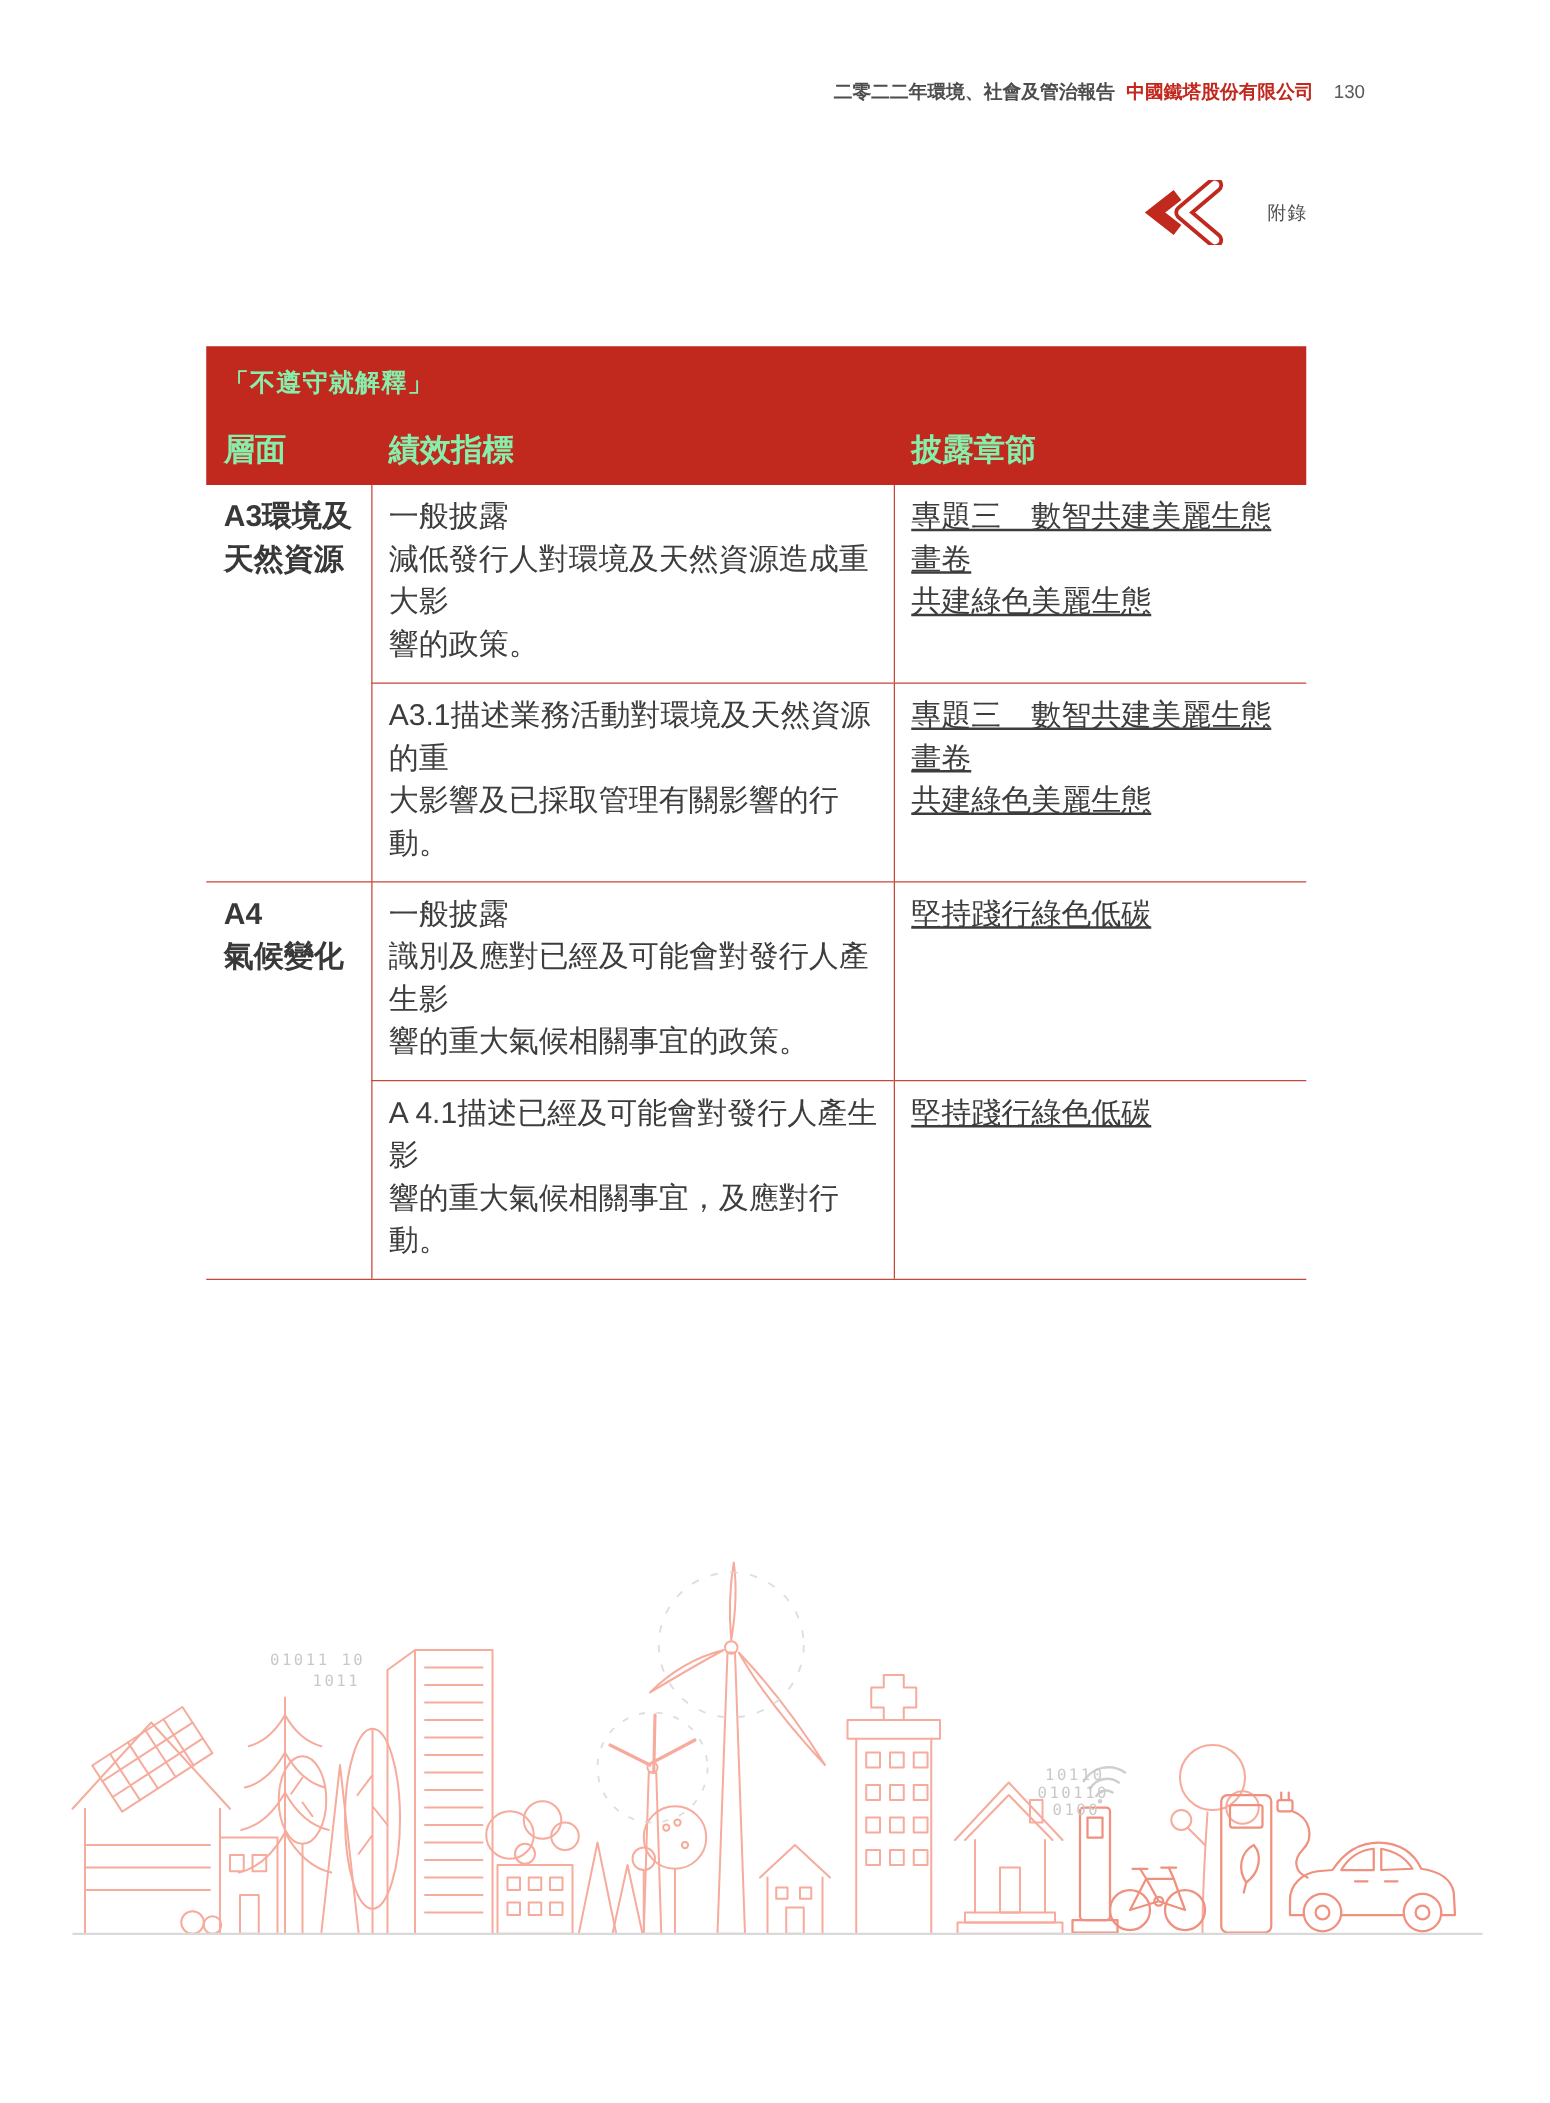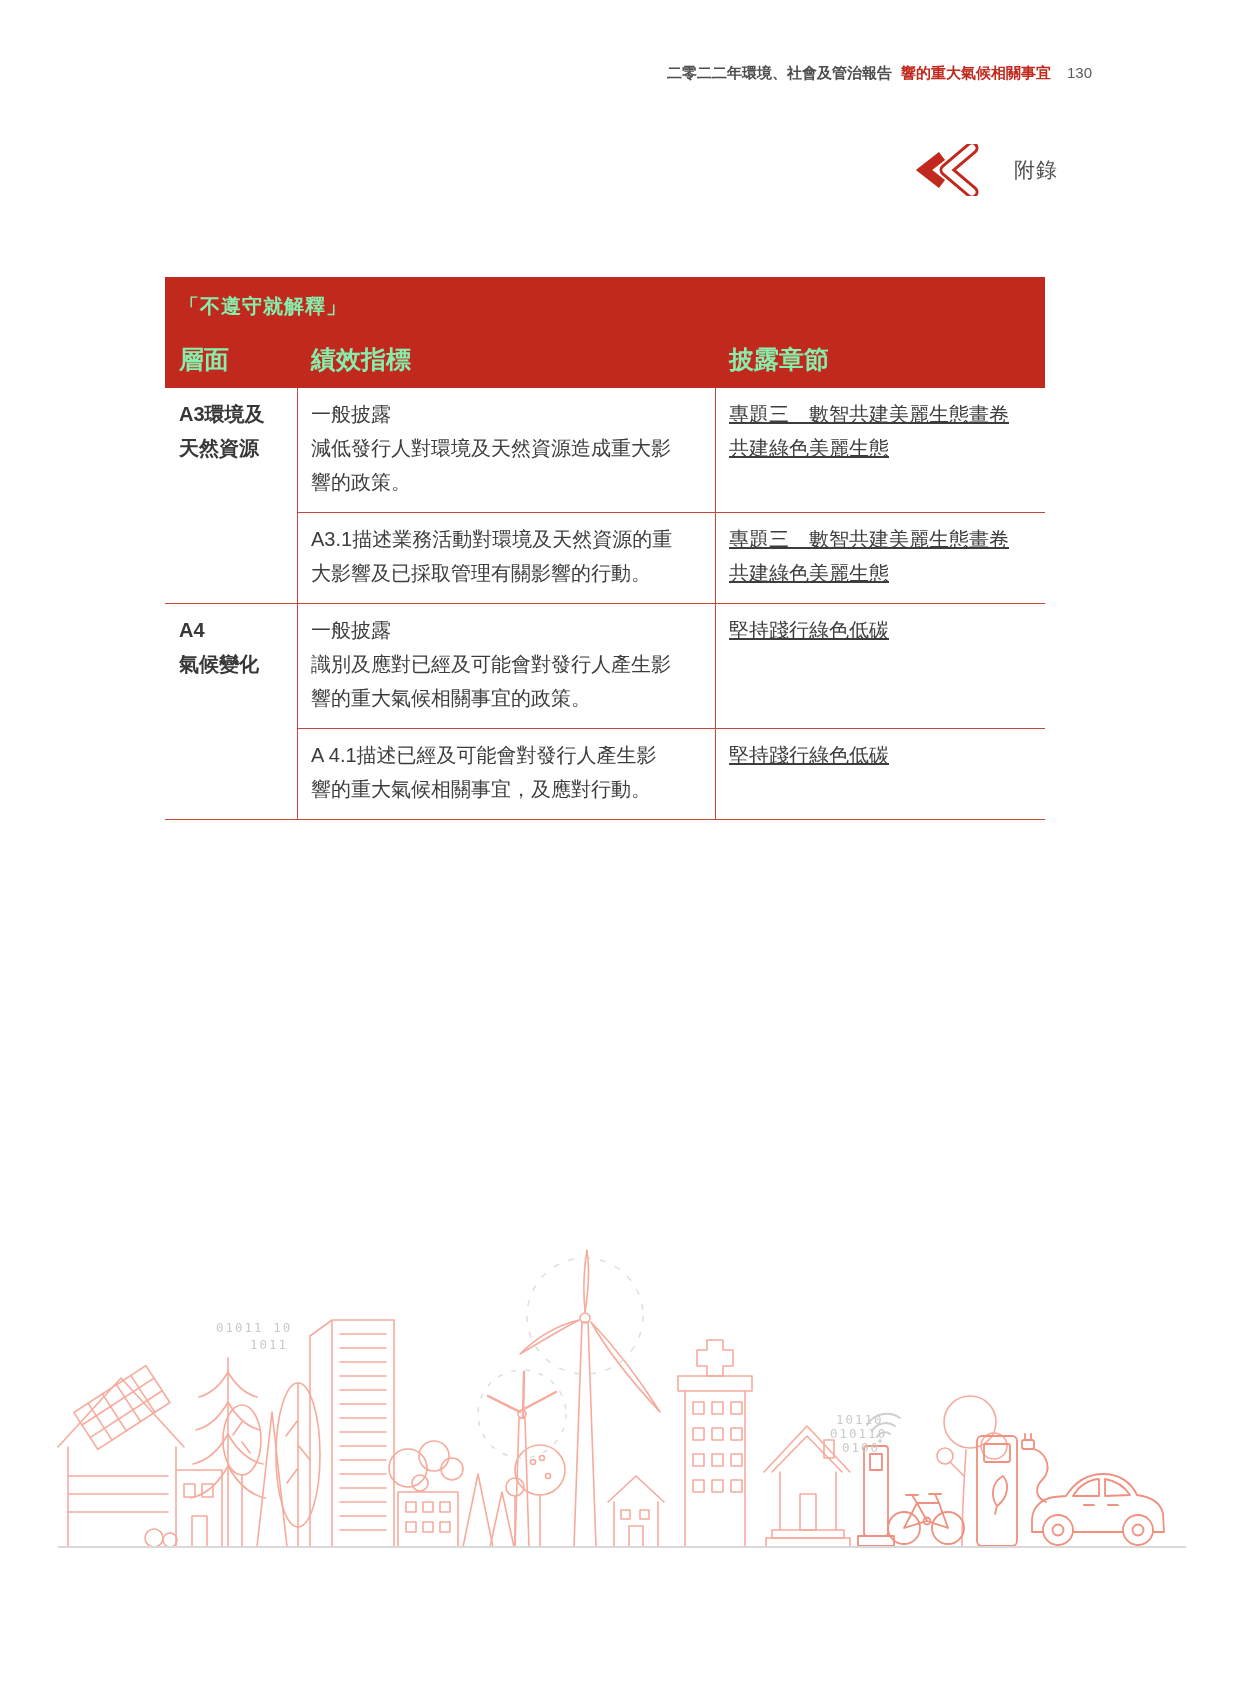--- a/index.html
+++ b/index.html
@@ -15,49 +15,49 @@
   .page{position:relative;width:1240px;height:1550px;background:#fff;overflow:hidden;}
 
   
   .doc-header{position:absolute;top:64px;right:148px;display:flex;align-items:baseline;font-size:15px;font-weight:bold;white-space:nowrap;}
   .report-title{color:#4d4d4d;}
   .company-name{color:var(--brand-red);margin-left:9px;}
   .page-number{color:#5a5a5a;font-weight:normal;margin-left:16px;}
 
   
   .appendix-marker{position:absolute;top:144px;left:910px;display:flex;align-items:center;gap:32px;}
-  .appendix-label{font-size:21px;color:#525252;letter-spacing:1px;}
+  .appendix-label{font-size:15px;color:#525252;letter-spacing:1px;}
 
   
   .comply-table{position:absolute;left:165px;top:277px;width:880px;}
   .thead{background:var(--brand-red);color:#86efac;padding:16px 0 12px 14px;}
   .table-title{font-size:20px;font-weight:bold;letter-spacing:1px;}
   .col-headers{display:grid;grid-template-columns:132px 418px 330px;margin-top:23px;font-size:25px;font-weight:bold;}
   .tbody{display:grid;grid-template-columns:132px 418px 330px;border-bottom:1px solid var(--line-red);}
-  .cell{font-size:20px;line-height:34px;color:var(--text-dark);white-space:pre-line;padding:9px 10px 13px 13px;}
+  .cell{font-size:24px;line-height:34px;color:var(--text-dark);white-space:pre-line;padding:9px 10px 13px 13px;}
   .aspect{font-weight:bold;color:#383838;padding-left:14px;}
   .kpi{grid-column:2;border-left:1px solid var(--line-red);}
   .disc{grid-column:3;border-left:1px solid var(--line-red);text-decoration:underline;}
   .a3{grid-area:1/1/3/2;}
   .a4{grid-area:3/1/5/2;}
   .r1{grid-row:1;} .r2{grid-row:2;} .r3{grid-row:3;} .r4{grid-row:4;}
   .sep{border-top:1px solid var(--line-red);}
 
   
   .illustration{position:absolute;left:0;top:1240px;width:1240px;height:340px;}
   .binary{font-family:"DejaVu Sans Mono","Liberation Mono",monospace;font-size:12.5px;letter-spacing:2px;fill:var(--grey);}
 </style>
 </head>
 <body>
 
 <div class="page">
 
   <header class="doc-header">
     <span class="report-title">二零二二年環境、社會及管治報告</span>
-    <span class="company-name">響的重大氣候相關事宜</span>
+    <span class="company-name">中國鐵塔股份有限公司</span>
     <span class="page-number">130</span>
   </header>
 
   <div class="appendix-marker">
     <svg width="72" height="52" viewBox="0 0 72 52">
       <polyline points="32,12 14,26 32,40" fill="none" stroke="#c1281e" stroke-width="10"></polyline>
       <polyline points="62,4 36,26 62,48" fill="none" stroke="#c1281e" stroke-width="13" stroke-linecap="round" stroke-linejoin="round"></polyline>
       <polyline points="62,4 36,26 62,48" fill="none" stroke="#ffffff" stroke-width="7" stroke-linecap="round" stroke-linejoin="round"></polyline>
     </svg>
     <span class="appendix-label">附錄</span>

